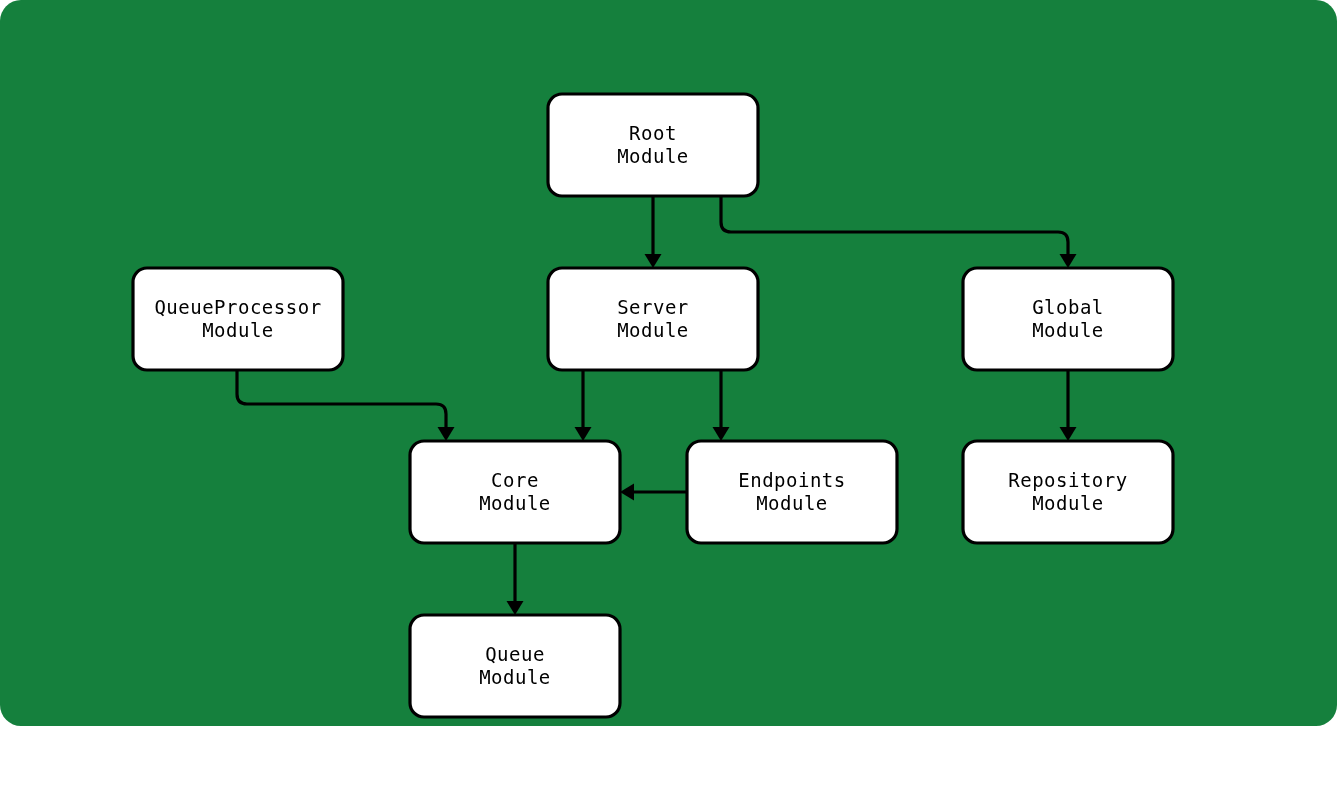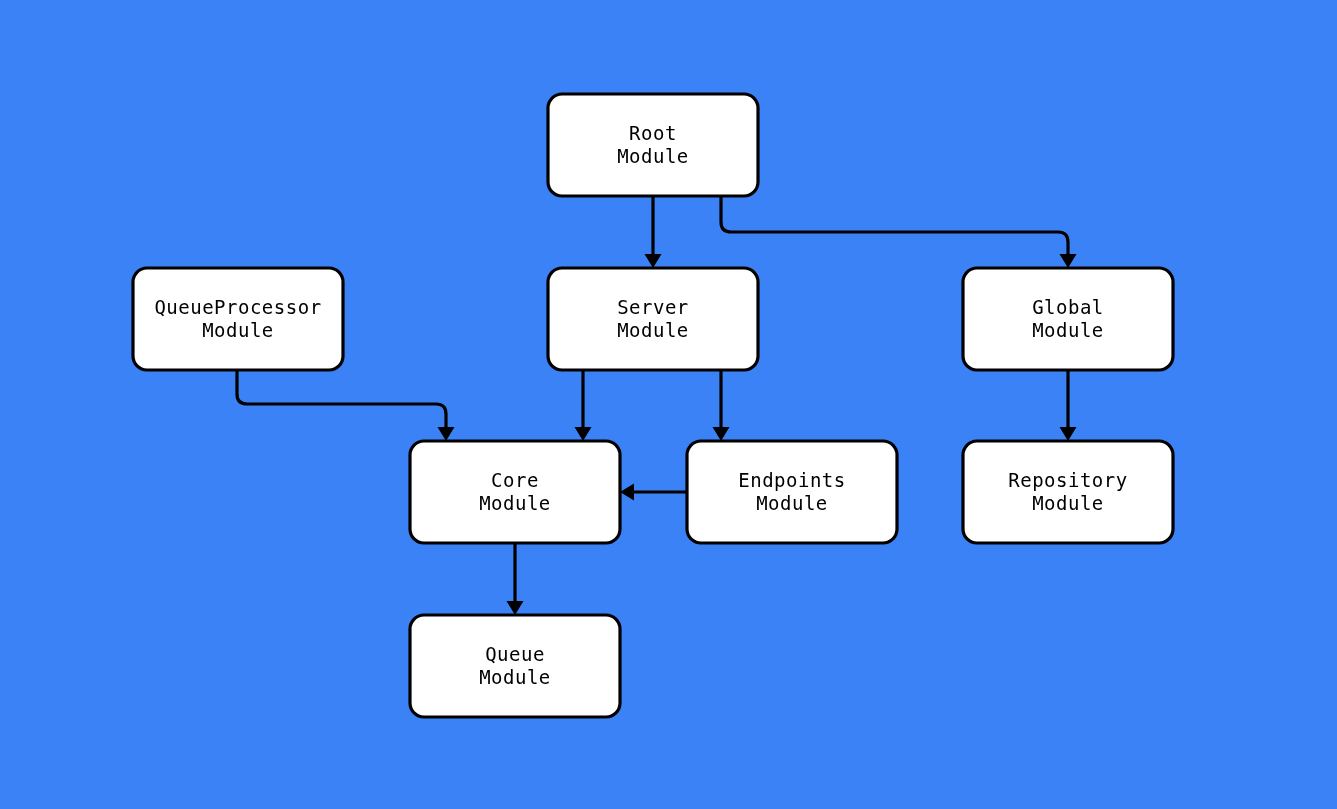--- a/index.html
+++ b/index.html
@@ -9,22 +9,23 @@
   }
   body {
     width: 1337px;
     height: 809px;
     overflow: hidden;
     font-family: "DejaVu Sans Mono", "Liberation Mono", monospace;
   }
   #diagram-root {
     position: relative;
     width: 1337px;
-    height: 809px;
-    background: #3b82f6;
+    height: 726px;
+    background: #15803d;
+    border-radius: 21px;
   }
   svg.diagram-canvas {
     display: block;
     width: 1337px;
     height: 809px;
   }
   .node-box {
     fill: #ffffff;
     stroke: #000000;
     stroke-width: 3.2;

